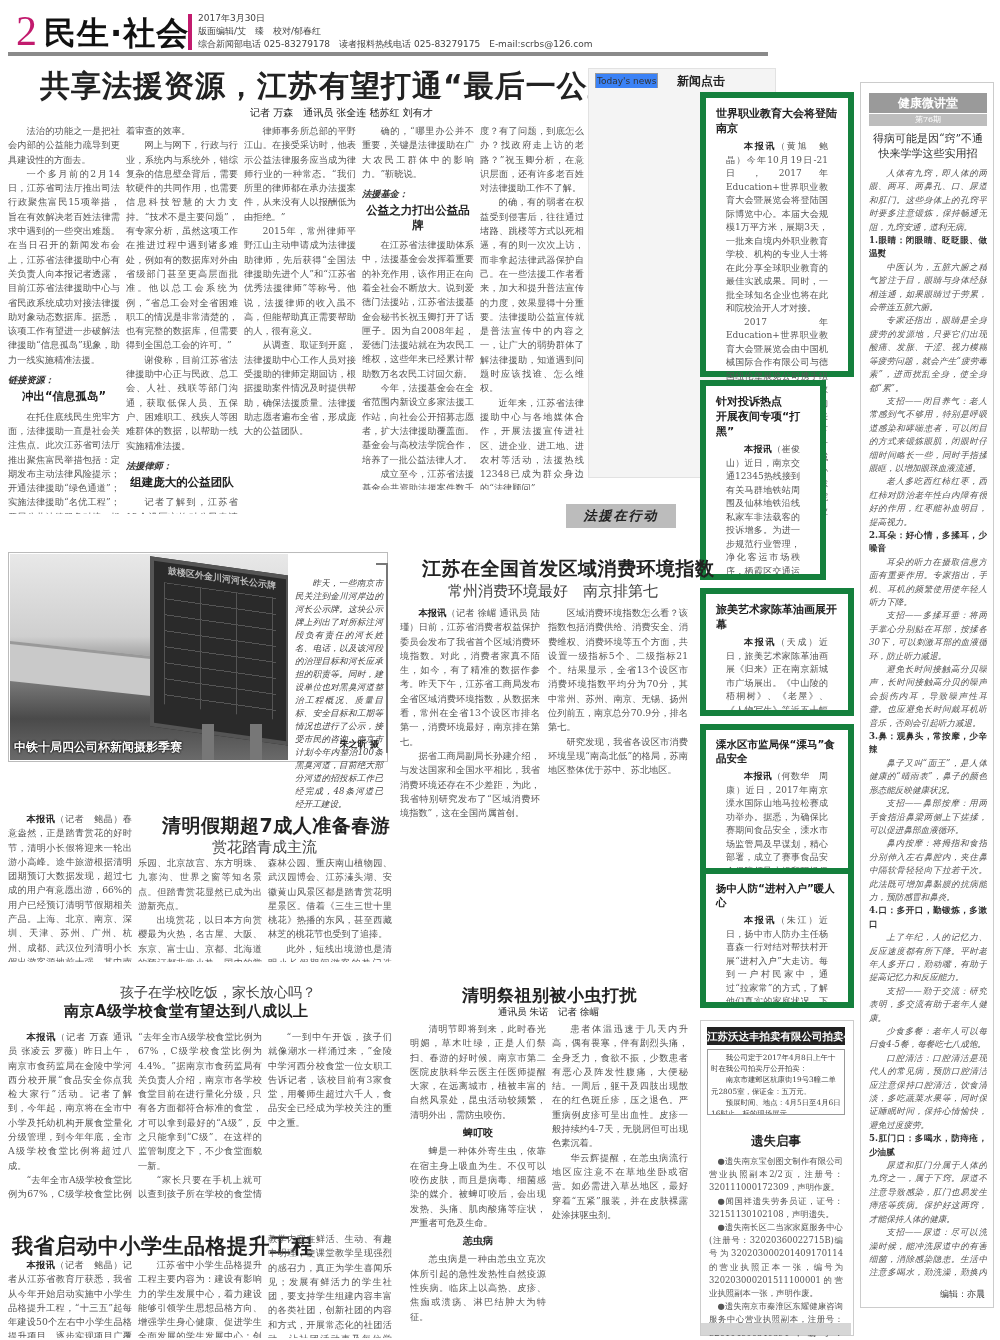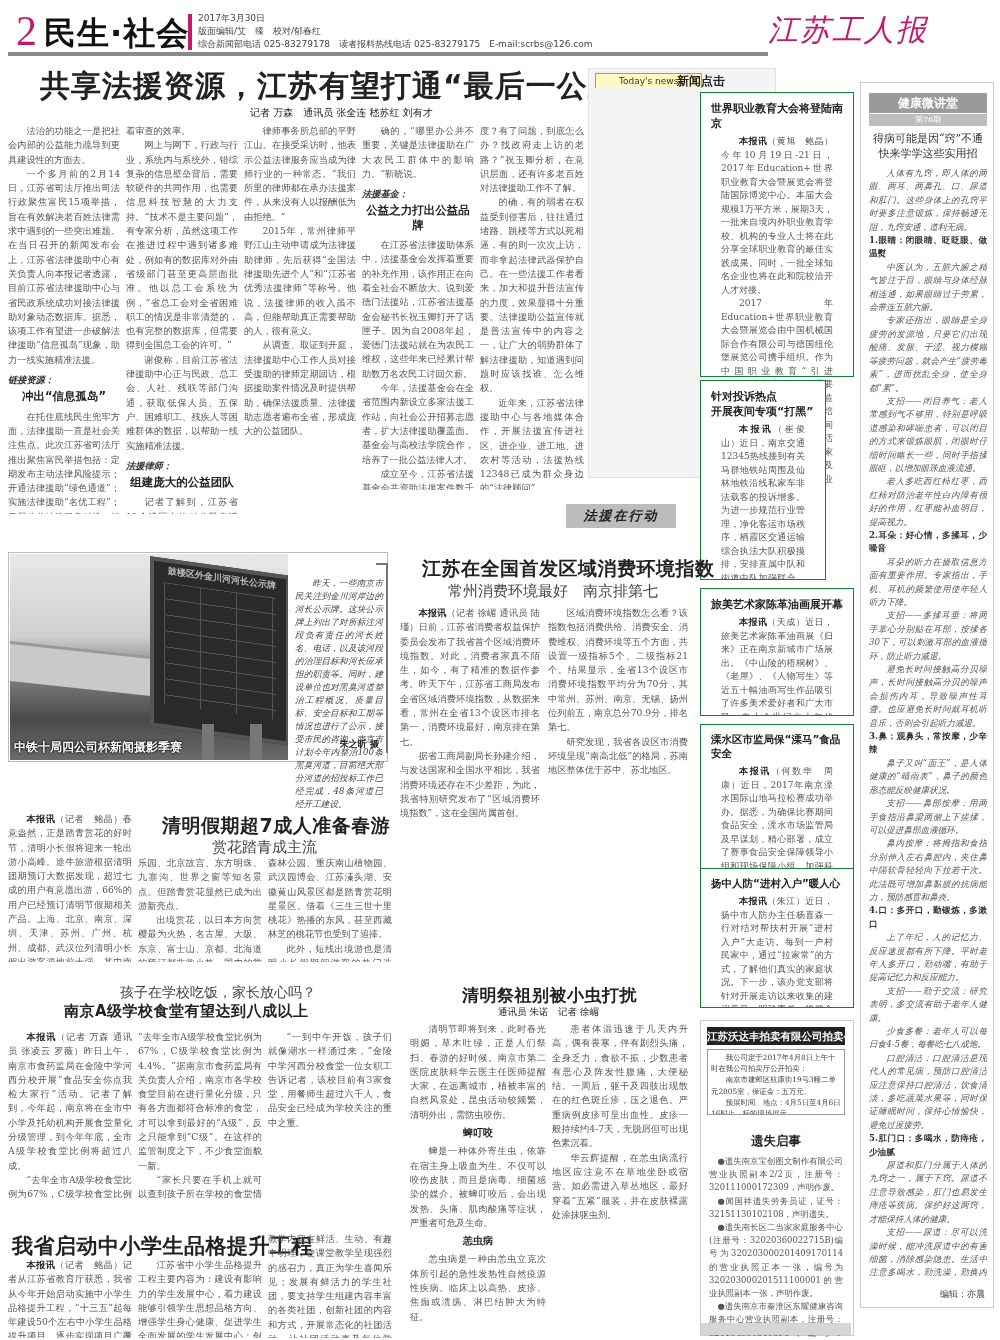--- a/index.html
+++ b/index.html
@@ -13,23 +13,23 @@
 .meta{position:absolute;left:190px;top:6px;font-family:"DejaVu Sans",sans-serif;font-size:9px;color:#444;line-height:13px;white-space:nowrap}
 .logo{position:absolute;left:760px;top:4px;font-family:"DejaVu Serif",serif;font-style:italic;font-size:30px;color:#c21b6e;letter-spacing:2px}
 .rule{left:8px;top:52px;width:760px;height:4px;background:#8a8a8a}
 .headline{left:40px;top:66px;font-family:"DejaVu Sans",sans-serif;font-weight:bold;font-size:30px;color:#222;letter-spacing:1px;white-space:nowrap}
 .byline{left:250px;top:106px;font-family:"DejaVu Sans",sans-serif;font-size:10px;color:#222;white-space:nowrap}
 .col{font-size:9.2px;line-height:14.3px;color:#555;text-align:justify;overflow:hidden}
 .col p{text-indent:2em}
 .col .sub-kicker{font-family:"DejaVu Serif",serif;font-style:italic;font-weight:bold;color:#333;margin-top:6px;text-indent:0}
 .col .sub-title{font-family:"DejaVu Sans",sans-serif;font-weight:bold;color:#222;font-size:11.5px;text-align:center;margin:2px 0 6px;text-indent:0}
 .news-panel{left:588px;top:70px;width:186px;height:446px;background:#f4f4f4;border:1px solid #e2e2e2}
-.today-tab{position:absolute;left:6px;top:4px;font-family:"DejaVu Sans",sans-serif;font-size:9px;color:#333;border:1px solid #999;border-bottom:none;padding:2px 23px;background:#fef9c3}
+.today-tab{position:absolute;left:6px;top:4px;font-family:"DejaVu Sans",sans-serif;font-size:9px;color:#333;border:1px solid #999;border-bottom:none;padding:2px 1px;background:#3b82f6}
 .today-title{position:absolute;left:88px;top:4px;font-family:"DejaVu Sans",sans-serif;font-weight:bold;font-size:12px;color:#222}
-.news-card{position:absolute;background:#fff;border:1px solid #15803d}
+.news-card{position:absolute;background:#fff;border:6px solid #15803d}
 .card-title{font-family:"DejaVu Sans",sans-serif;font-weight:bold;font-size:12.5px;color:#222;margin:8px 10px 4px}
 .card-body{font-size:9px;line-height:13.5px;color:#555;margin:0 20px;text-align:justify}
 .card-body p{text-indent:2em}
 .card-body b{color:#222}
 .health{left:787px;top:82px;width:204px;height:1250px;border:1px solid #ccc;background:#fff}
 .health-head{position:absolute;left:8px;top:10px;width:186px;height:20px;background:#9a9a9a;color:#fff;font-family:"DejaVu Sans",sans-serif;font-weight:bold;font-size:12px;text-align:center;line-height:20px}
 .health-issue{position:absolute;left:8px;top:31px;width:186px;height:12px;background:#bdbdbd;color:#fff;font-size:8px;text-align:center;line-height:12px}
 .health-title{position:absolute;left:8px;top:48px;width:186px;text-align:center;font-size:11px;line-height:15px;color:#333}
 .health-body{position:absolute;left:8px;top:84px;width:186px;height:1150px;font-size:8.6px;line-height:13.4px;color:#555;overflow:hidden;text-align:justify;font-style:italic}
 .health-body p{text-indent:2em}
@@ -64,21 +64,20 @@
 
 <div class="abs masthead">
   <div class="page-num">2</div>
   <div class="section-title">民生·社会</div>
   <div class="meta-bar"></div>
   <div class="meta">
     <div>2017年3月30日</div>
     <div>版面编辑/艾　臻　校对/郁春红</div>
     <div>综合新闻部电话 025-83279178　读者报料热线电话 025-83279175　E-mail:scrbs@126.com</div>
   </div>
-  <div class="logo">江苏工人报</div>
 </div>
 <div class="abs rule"></div>
 
 <div class="abs headline">共享法援资源，江苏有望打通“最后一公里”</div>
 <div class="abs byline">记者 万森　通讯员 张全连 嵇苏红 刘有才</div>
 
 <div class="abs col" style="left:8px;top:124px;width:112px;height:390px">
   <p>法治的功能之一是把社会内部的公益能力疏导到更具建设性的方面去。</p>
   <p>一个多月前的2月14日，江苏省司法厅推出司法行政聚焦富民15项举措，旨在有效解决老百姓法律需求中遇到的一些突出难题。在当日召开的新闻发布会上，江苏省法律援助中心有关负责人向本报记者透露，目前江苏省法律援助中心与省民政系统成功对接法律援助对象动态数据库。据悉，该项工作有望进一步破解法律援助“信息孤岛”现象，助力一线实施精准法援。</p>
   <div class="sub-kicker">链接资源：</div>

